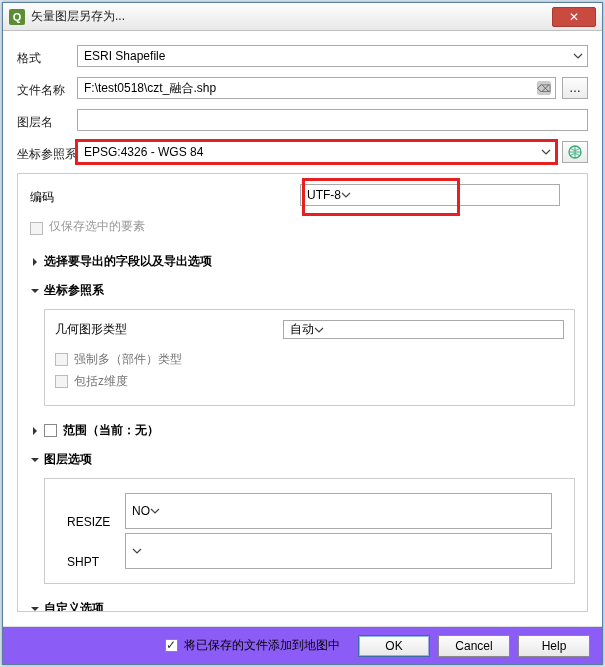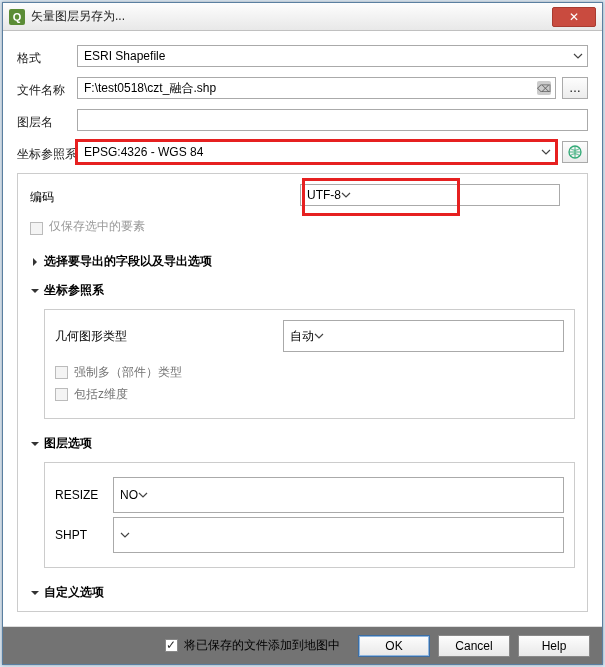--- a/index.html
+++ b/index.html
@@ -29,27 +29,27 @@
 .checkbox { width:13px; height:13px; border:1px solid #888; margin-right:6px; display:inline-block; vertical-align:middle; background:#fff; position:relative; }
 .checkbox.disabled { border-color:#bbb; background:#f4f4f4; }
 .checkbox.checked::after { content:"✓"; position:absolute; left:0; top:-2px; font-size:12px; color:#333; }
 .collapsible { display:flex; align-items:center; margin:6px 0; cursor:pointer; font-weight:bold; }
 .collapsible .tri { width:10px; margin-right:4px; }
 .tri svg { width:10px; height:10px; display:block; }
 .normalw { font-weight:normal; }
 .subbox { border:1px solid #ccc; margin: 4px 0 10px 14px; padding: 10px; }
 .subrow { display:flex; align-items:center; margin-bottom:12px; }
 .subrow .sublabel { width:78px; }
-.subcombo { flex:1; height:32px; border:1px solid #aaa; padding:0 6px; display:flex; align-items:center; position:relative; margin-left: 150px; }
+.subcombo { flex:1; height:19px; border:1px solid #aaa; padding:0 6px; display:flex; align-items:center; position:relative; margin-left: 150px; }
 .optrow { display:flex; align-items:center; margin:5px 0; color:#737373; }
-.grid2 { display:flex; align-items:center; margin:4px 0; }
+.grid2 { display:flex; align-items:flex-end; margin:4px 12px; }
 .grid2 .glabel { width:58px; }
 .gridcombo { flex:1; height:36px; border:1px solid #aaa; padding:0 6px; display:flex; align-items:center; position:relative; }
 .custbox { border:1px solid #ccc; margin:4px 0 0 14px; padding:8px 10px; }
-.footer { height:38px; border-top:1px solid #ddd; display:flex; align-items:center; justify-content:flex-end; padding:0 12px; gap:8px; background:#737373; }
+.footer { height:38px; border-top:1px solid #ddd; display:flex; align-items:center; justify-content:flex-end; padding:0 12px; gap:8px; background:#8b5cf6; }
 .footer .fchk { display:flex; align-items:center; margin-right:10px; }
 .btn { min-width:72px; height:22px; border:1px solid #888; background:linear-gradient(#fdfdfd,#e8e8e8); display:flex; align-items:center; justify-content:center; cursor:pointer; padding:0 10px; }
 .btn.primary { border:1px solid #3b6ea5; box-shadow: inset 0 0 0 1px #8fb6df; }
 </style>
 </head>
 <body>
 
 <div class="window">
   <div class="titlebar">
     <div class="qicon">Q</div>
@@ -160,20 +160,29 @@
         <div class="optrow">
           <span class="checkbox disabled"></span>
           <span>强制多（部件）类型</span>
         </div>
         <div class="optrow">
           <span class="checkbox disabled"></span>
           <span>包括z维度</span>
         </div>
       </div>
 
+      <div class="collapsible normalw">
+        <span class="tri">
+            <svg viewBox="0 0 10 10">
+              <path d="M3 1 L7 5 L3 9 Z" fill="#333"></path>
+            </svg>
+          </span>
+        <span class="checkbox"></span>
+        <span style="font-weight:bold">范围（当前：无）</span>
+      </div>
 
       <div class="collapsible">
         <span class="tri">
             <svg viewBox="0 0 10 10">
               <path d="M1 3 L9 3 L5 7 Z" fill="#333"></path>
             </svg>
           </span>
         <span>图层选项</span>
       </div>
       <div class="subbox">

